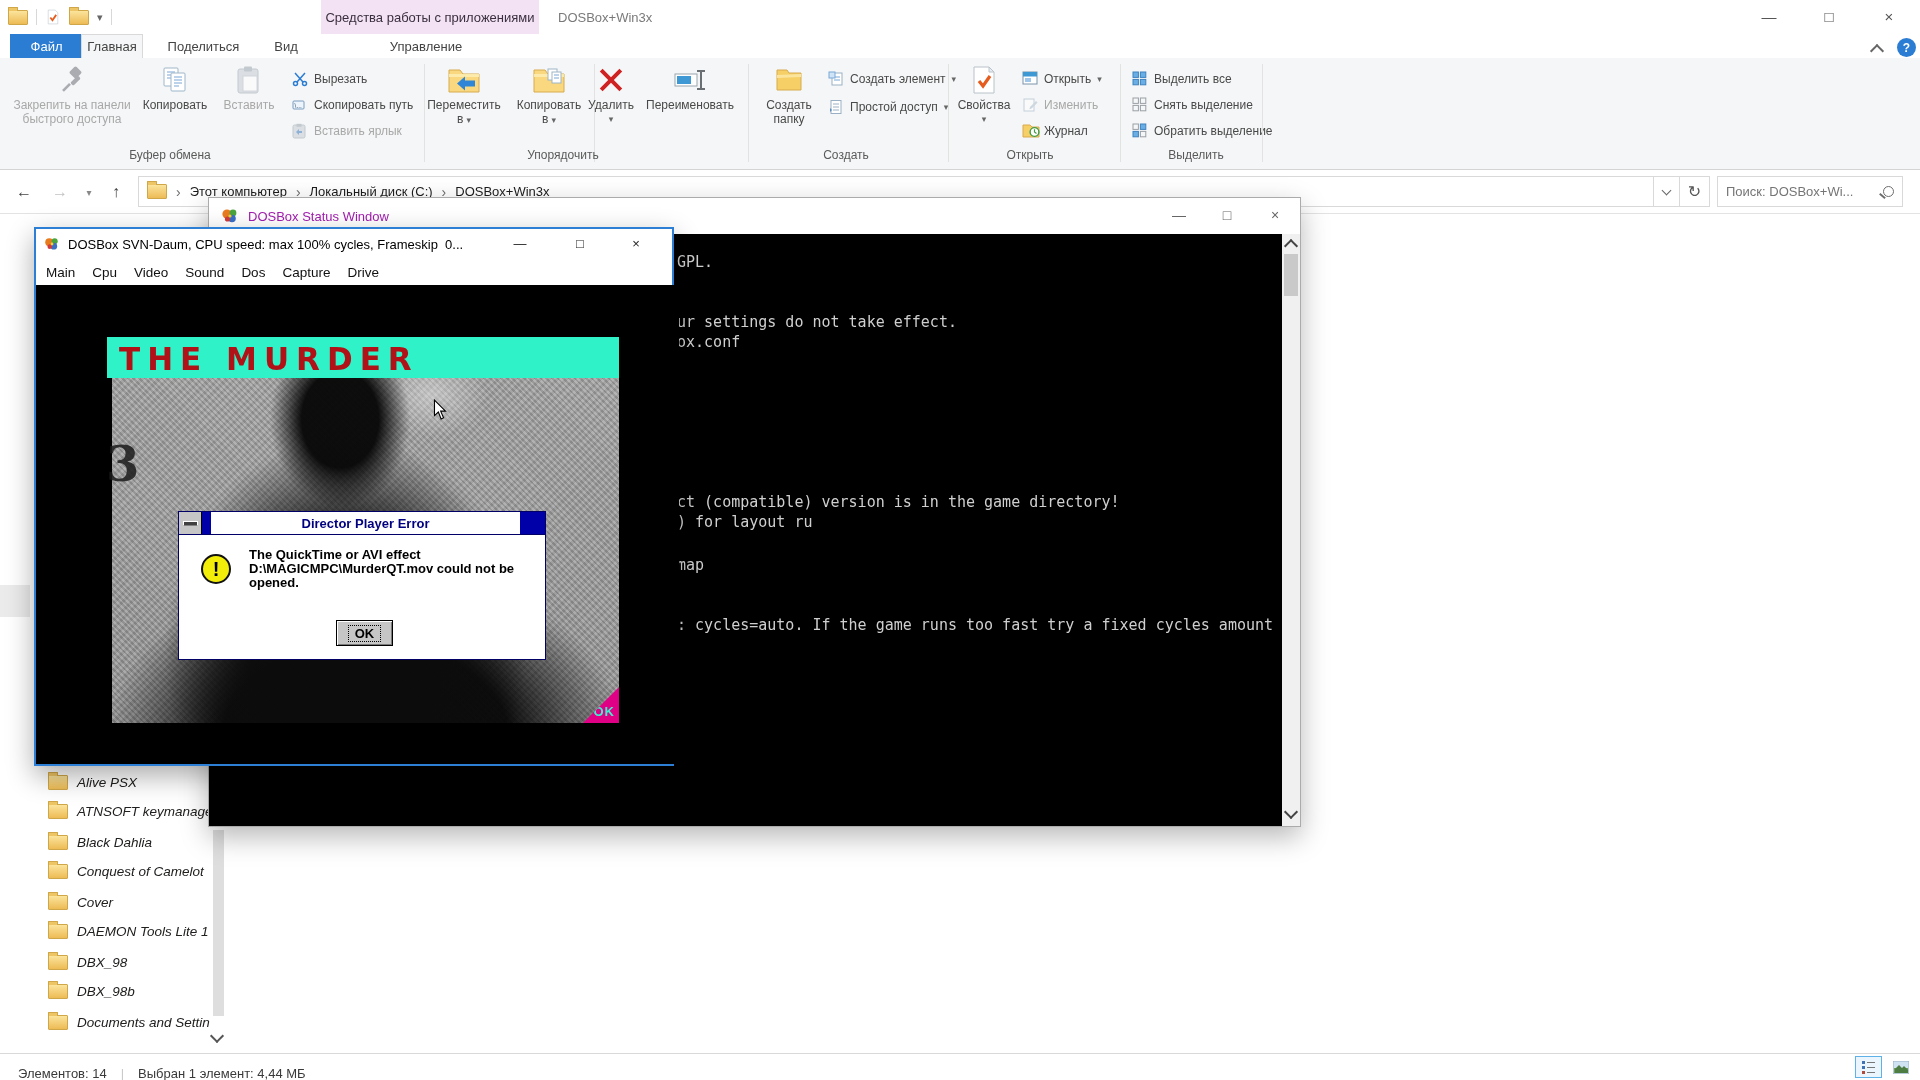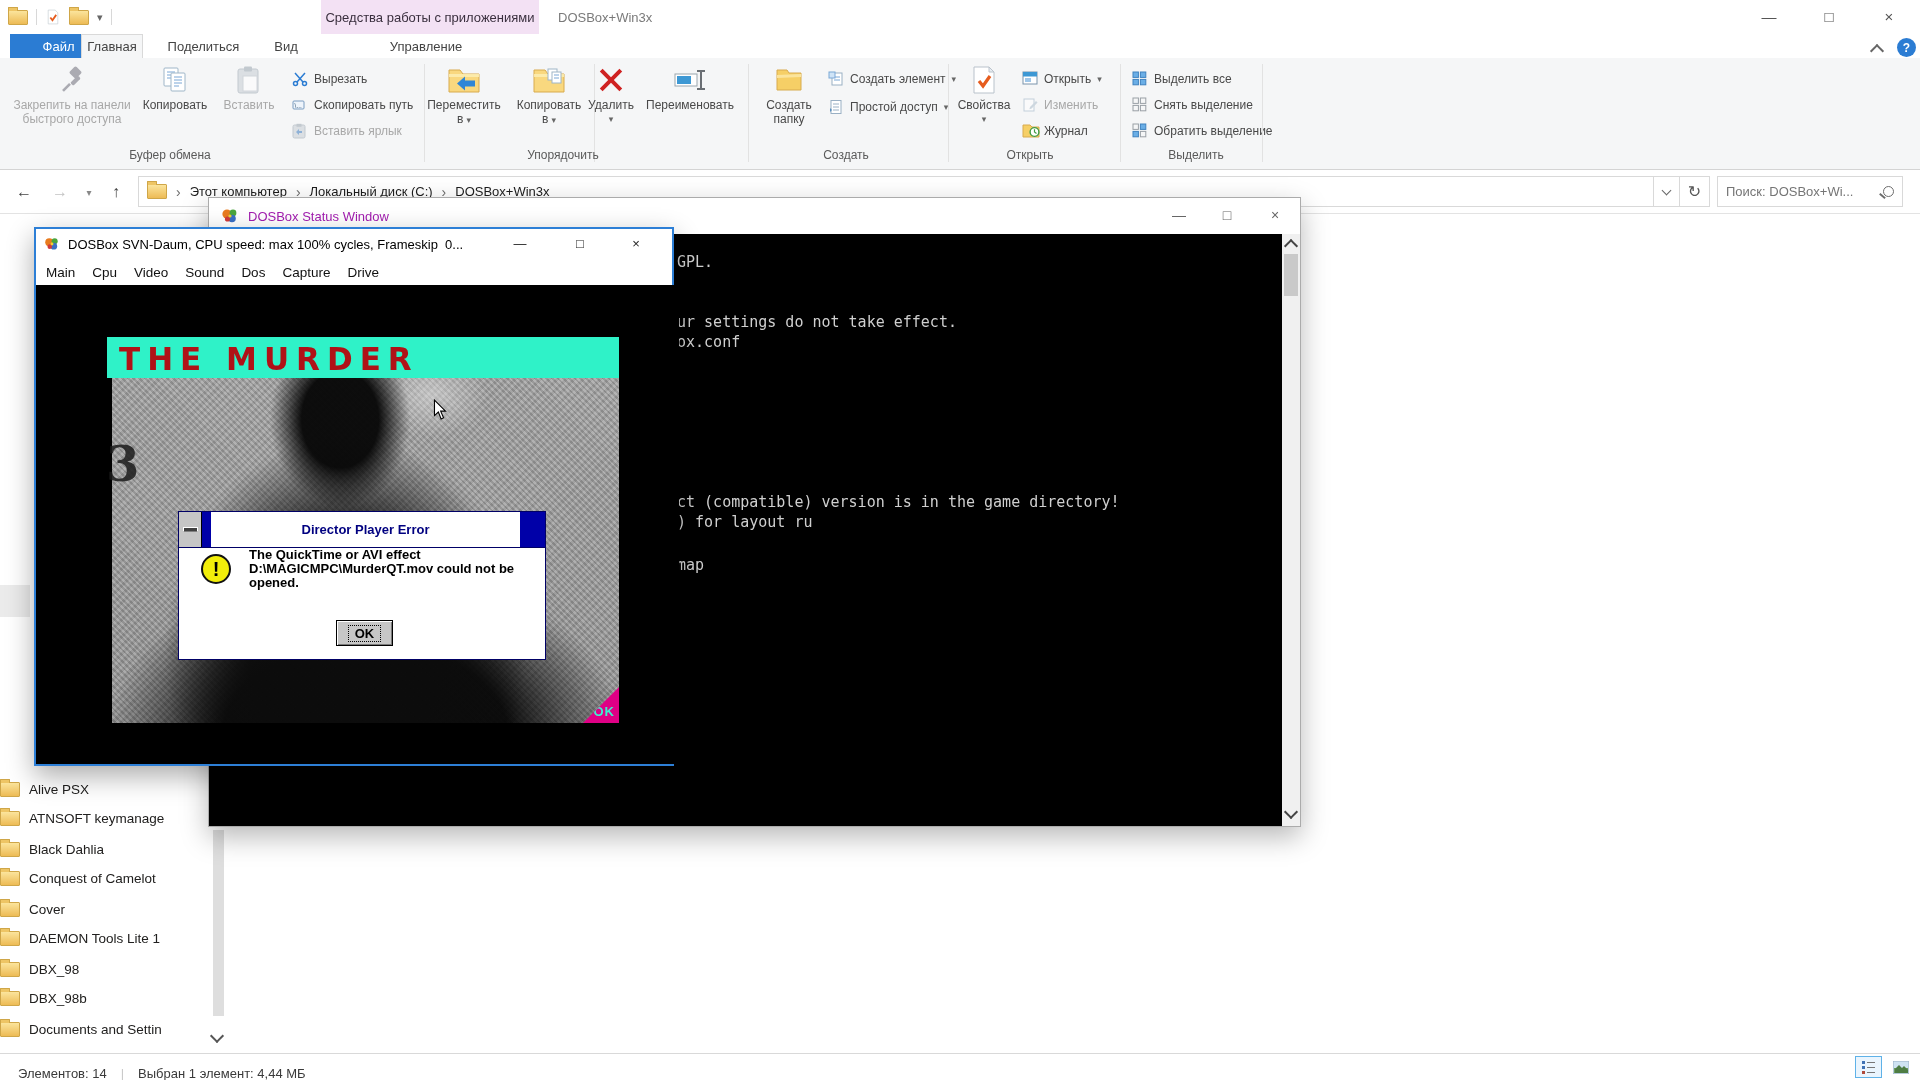--- a/index.html
+++ b/index.html
@@ -42,21 +42,21 @@
   .addr-box{left:138px;top:6px;width:1516px;height:31px;border:1px solid #d9d9d9;background:#fff;display:flex;align-items:center;box-sizing:border-box;}
   .crumb{display:flex;align-items:center;gap:9px;padding-left:8px;color:#1c1c1c;}
   .crumb .gt{color:#6d6d6d;font-size:14px;}
   .addr-dd{left:1654px;top:6px;width:26px;height:31px;border:1px solid #d9d9d9;border-left:none;display:flex;align-items:center;justify-content:center;box-sizing:border-box;}
   .refresh{left:1680px;top:6px;width:30px;height:31px;border:1px solid #d9d9d9;border-left:none;display:flex;align-items:center;justify-content:center;color:#555;font-size:16px;box-sizing:border-box;}
   .search-box{left:1717px;top:6px;width:186px;height:31px;border:1px solid #d9d9d9;display:flex;align-items:center;box-sizing:border-box;color:#757575;padding:0 8px;justify-content:space-between;}
   .mag{width:9px;height:9px;border:1.6px solid #6d6d6d;border-radius:50%;position:relative;display:inline-block;}
   .mag::after{content:"";position:absolute;left:-5px;top:8px;width:7px;height:1.8px;background:#6d6d6d;transform:rotate(40deg);}
 
   
-  .srow{left:0;width:230px;height:29px;display:flex;align-items:center;gap:9px;box-sizing:border-box;font-size:13.5px;color:#21201f;white-space:nowrap;}
+  .srow{left:0;width:230px;height:29px;display:flex;align-items:flex-start;gap:9px;padding-left:48px;box-sizing:border-box;font-size:13.5px;color:#21201f;white-space:nowrap;font-style:italic;}
   .pane-scroll{left:213px;top:830px;width:11px;height:186px;background:#dedede;}
   .chev{width:8px;height:8px;border-right:2px solid #555;border-bottom:2px solid #555;display:inline-block;}
   .chev.down{transform:rotate(45deg);}
   .chev.up{transform:rotate(-135deg);}
 
   .xstatus{left:0;top:1053px;width:1920px;height:40px;background:#fff;border-top:1px solid #d9d9d9;box-sizing:border-box;
            display:flex;align-items:center;font-size:13px;color:#3a3a3a;}
   .view-btn{top:1056px;width:27px;height:22px;display:flex;align-items:center;justify-content:center;box-sizing:border-box;}
   .view-btn.sel{background:#eaf5fe;border:1px solid #5fb2e8;}
 
@@ -91,21 +91,21 @@
       repeating-linear-gradient(45deg, rgba(255,255,255,.10) 0 2px, rgba(0,0,0,.10) 2px 4px),
       repeating-linear-gradient(-45deg, rgba(255,255,255,.07) 0 3px, rgba(0,0,0,.07) 3px 6px),
       linear-gradient(#a6a6a6,#989898);}
   .digit3{position:absolute;left:-6px;top:58px;font-size:48px;font-weight:bold;color:#1c1c1c;opacity:.85;font-family:"DejaVu Serif",serif;}
   .corner-ok{position:absolute;right:0;bottom:0;width:36px;height:36px;background:#df0085;
              clip-path:polygon(100% 0,100% 100%,0 100%);display:flex;align-items:flex-end;justify-content:flex-end;}
   .corner-ok span{color:#3ff0cf;font-weight:800;font-size:13px;margin:0 4px 4px 0;letter-spacing:1px;}
 
   
   .dlg{position:absolute;left:135px;top:226px;width:368px;height:149px;background:#fff;border:1px solid #000066;box-sizing:border-box;}
-  .dlg-title{position:absolute;left:0;top:0;width:100%;height:36px;background:#fff;border-bottom:1px solid #000066;box-sizing:border-box;display:flex;}
+  .dlg-title{position:absolute;left:0;top:0;width:100%;height:23px;background:#fff;border-bottom:1px solid #000066;box-sizing:border-box;display:flex;}
   .dlg-sys{width:23px;height:100%;background:#c6c6c6;border-right:1px solid #000;box-sizing:border-box;display:flex;align-items:center;justify-content:center;}
   .dlg-sys i{display:block;width:13px;height:3px;background:#404040;border:1px solid #fff;border-bottom-color:#808080;}
   .dlg-blue{height:100%;background:#0000a8;}
   .dlg-tt{flex:1;display:flex;align-items:center;justify-content:center;font-weight:bold;font-size:13px;color:#000080;}
   .dlg-warn{position:absolute;left:22px;top:42px;width:30px;height:30px;border-radius:50%;background:#f2ee0a;border:2px solid #111;
             box-sizing:border-box;display:flex;align-items:center;justify-content:center;font-weight:900;font-size:20px;color:#000;}
   .dlg-msg{position:absolute;left:70px;top:36px;font-weight:bold;font-size:13px;line-height:14px;color:#000;white-space:pre;}
   .dlg-ok{position:absolute;left:157px;top:108px;width:55px;height:24px;background:#c6c6c6;border:1px solid #000;
           box-shadow:inset 1px 1px 0 #fff, inset -1px -1px 0 #7a7a7a;display:flex;align-items:center;justify-content:center;}
   .dlg-ok span{border:1px dotted #000;padding:0 6px;font-size:13px;font-weight:bold;color:#000;}
@@ -139,21 +139,21 @@
     </div>
     <div class="abs win-title">
       <span>DOSBox+Win3x</span>
     </div>
     <div class="abs cap-btn" style="left:1744px;">—</div>
     <div class="abs cap-btn" style="left:1804px;">□</div>
     <div class="abs cap-btn" style="left:1864px;">×</div>
   </div>
 
   <div class="abs xtabs">
-    <div class="abs xtab file" style="left:10px;width:73px;padding-left:12px;">
+    <div class="abs xtab file" style="left:10px;width:73px;">
         <span>Файл</span>
       </div>
     <div class="abs xtab sel" style="left:81px;width:62px;">
         <span>Главная</span>
       </div>
     <div class="abs xtab" style="left:157px;width:93px;">
         <span>Поделиться</span>
       </div>
     <div class="abs xtab" style="left:264px;width:44px;">
         <span>Вид</span>
@@ -539,20 +539,21 @@
     <div class="sw-btn" style="right:98px;">—</div>
     <div class="sw-btn" style="right:50px;">□</div>
     <div class="sw-btn" style="right:2px;">×</div>
     <div class="console">
       <div class="cline" style="left:468px;top:19px;">GPL.</div>
       <div class="cline" style="left:468px;top:79px;">ur settings do not take effect.</div>
       <div class="cline" style="left:468px;top:99px;">ox.conf</div>
       <div class="cline" style="left:468px;top:259px;">ct (compatible) version is in the game directory!</div>
       <div class="cline" style="left:468px;top:279px;">) for layout ru</div>
       <div class="cline" style="left:468px;top:322px;">map</div>
+      <div class="cline" style="left:468px;top:382px;">: cycles=auto. If the game runs too fast try a fixed cycles amount</div>
       <div class="sbar">
         <span class="chev up" style="position:absolute;left:4px;top:7px;border-color:#444;"></span>
         <div class="thumb"></div>
         <span class="chev down" style="position:absolute;left:4px;bottom:9px;border-color:#444;"></span>
       </div>
     </div>
   </div>
 
   <div class="abs gamewin">
     <div class="gw-title">

